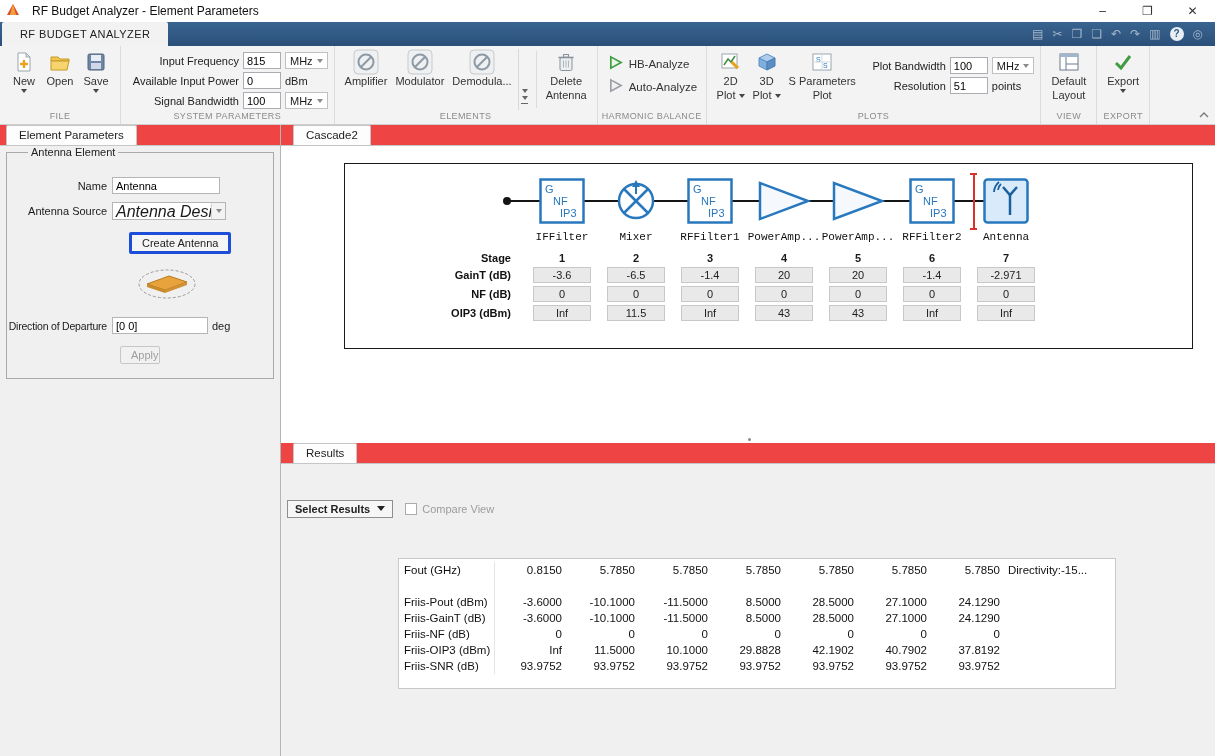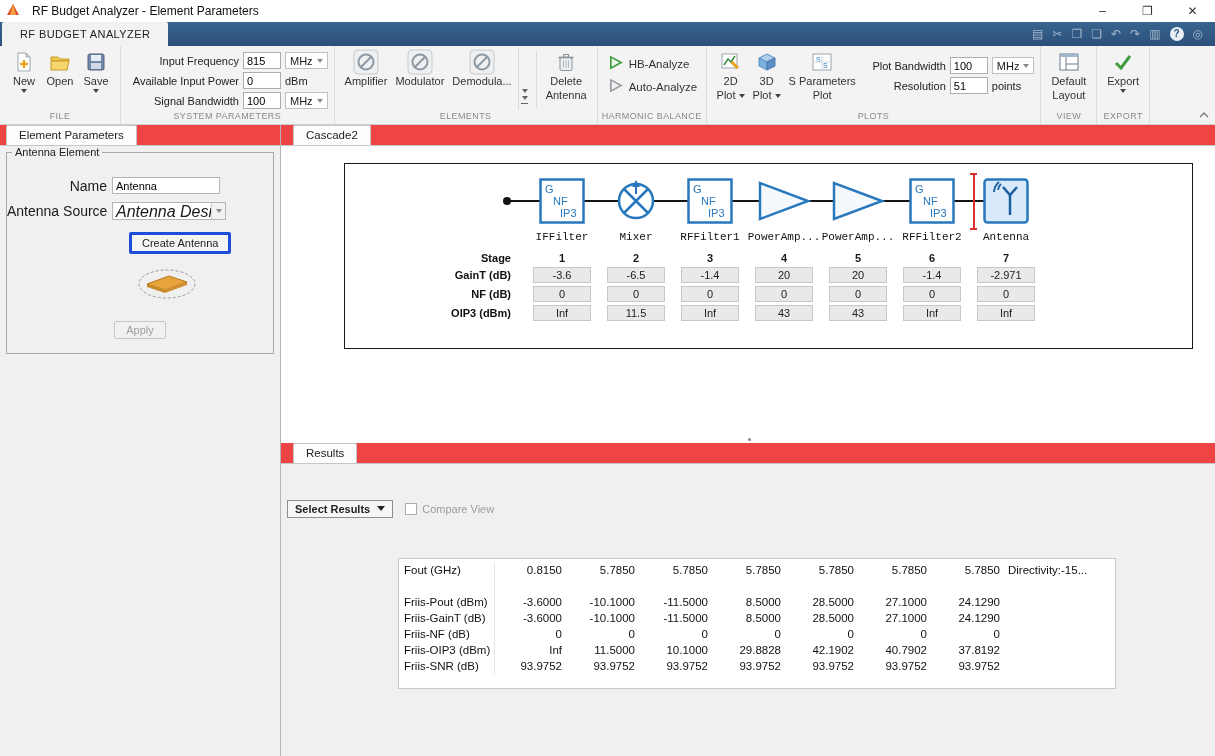--- a/index.html
+++ b/index.html
@@ -57,32 +57,32 @@
   
   .workspace { flex:1; display:flex; min-height:0; }
 
   .panel-tabs { height:21px; background:#ef4444; border-bottom:1px solid #c6c6c6; display:flex; align-items:flex-end; }
   .ptab { height:20px; background:#fdfdfd; border:1px solid #c6c6c6; border-bottom:none; border-radius:2px 2px 0 0; padding:0 12px; line-height:19px; font-size:11.5px; color:#222; margin-left:6px; }
 
   
   .left-panel { width:281px; border-right:1px solid #b5b5b5; display:flex; flex-direction:column; background:#f0f0f0; }
   .left-body { flex:1; padding:6px; }
   .group-box { border:1px solid #a9a9a9; position:relative; padding:16px 0 14px 0; }
-  .group-title { position:absolute; top:-7px; left:5px; background:#f0f0f0; padding:0 3px; font-size:11px; color:#222; }
+  .group-title { position:absolute; top:-7px; left:21px; background:#f0f0f0; padding:0 3px; font-size:11px; color:#222; }
   .frow { display:flex; align-items:center; margin-top:8px; }
-  .flabel { width:105px; text-align:right; padding-right:5px; font-size:14px; color:#1a1a1a; white-space:nowrap; }
+  .flabel { width:105px; text-align:right; padding-right:5px; font-size:11px; color:#1a1a1a; white-space:nowrap; }
   .flabel.small { font-size:10.5px; letter-spacing:-.2px; }
   .tfield { width:108px; height:17px; border:1px solid #b5b5b5; background:#fff; font-family:"Liberation Sans",sans-serif; font-size:11px; padding:0 3px; }
   .combo { display:flex; width:114px; height:18px; border:1px solid #b5b5b5; background:#fff; }
   .combo-val { flex:1; padding:1px 3px; line-height:16px; font-size:16px; white-space:nowrap; overflow:hidden;font-style:italic; }
   .combo-btn { width:14px; border-left:1px solid #d6d6d6; background:#f2f2f2; display:flex; align-items:center; justify-content:center; }
   .btn { display:inline-block; background:#f5f5f5; border:3px solid #1d4ed8; border-radius:2px; font-size:11px; color:#222; padding:2px 10px; cursor:default; }
   .create-btn { margin:12px 0 0 122px; }
   .antenna-thumb { margin:8px 0 0 128px; }
-  .apply-btn { display:block; margin:12px auto 0 auto; width:52px; text-align:center; background:#f1f1f1; border:1px solid #c6c6c6; color:#9e9e9e; }
+  .apply-btn { display:block; margin:12px auto 0 auto; width:40px; text-align:center; background:#f1f1f1; border:1px solid #c6c6c6; color:#9e9e9e; }
   .unit-lbl { margin-left:4px; font-size:11px; color:#1a1a1a; }
 
   
   .right-area { flex:1; display:flex; flex-direction:column; background:#fff; min-width:0; }
   .doc-body { height:297px; position:relative; background:#fff; }
   .diagram-frame { position:absolute; left:63px; top:17px; right:22px; height:186px; border:1px solid #1a1a1a; background:#fff; overflow:hidden; }
 
   .cascade-grid { display:grid; grid-template-columns:140px repeat(7,74px); }
   .chain-grid { margin:14px 0 0 40px; position:relative; }
   .wire { position:absolute; left:125px; top:22px; width:482px; height:2px; background:#141414; }
@@ -416,20 +416,25 @@
             </span>
           </div>
           <span class="btn create-btn">Create Antenna</span>
           <div class="antenna-thumb">
             <svg width="64" height="44" viewBox="0 0 64 44">
               <ellipse cx="32" cy="22" rx="28" ry="14" fill="none" stroke="#9a9a9a" stroke-width="1" stroke-dasharray="3 2"></ellipse>
               <polygon points="12,22 34,14 52,20 30,28" fill="#e8a33d" stroke="#b87a1e"></polygon>
               <polygon points="12,22 30,28 30,31 12,25" fill="#c98a2a"></polygon>
               <polygon points="30,28 52,20 52,23 30,31" fill="#d19133"></polygon>
             </svg>
+          </div>
+          <div class="frow">
+            <span class="flabel small">Direction of Departure</span>
+            <input class="tfield" style="width: 96px;" value="[0 0]">
+            <span class="unit-lbl">deg</span>
           </div>
           <span class="btn apply-btn">Apply</span>
         </div>
       </div>
     </div>
 
     <div class="right-area">
       <div class="panel-tabs">
         <div class="ptab" style="margin-left:12px">Cascade2</div>
       </div>

